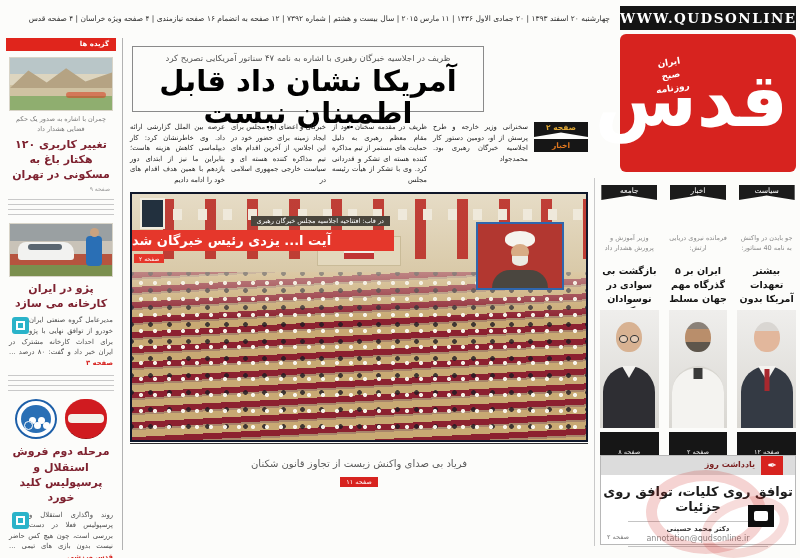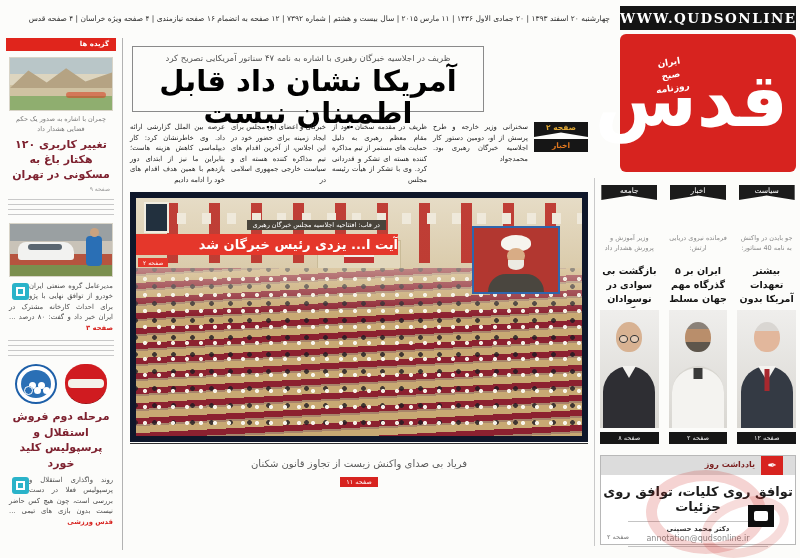--- a/index.html
+++ b/index.html
@@ -53,42 +53,42 @@
   .hbox { position:absolute; left:2px; top:6px; width:352px; height:66px; border:1px solid #8a8a8a; text-align:center; }
   .hbox .kicker { font-size:8.5px; color:#555; margin-top:6px; }
   .hbox .headline { font-size:29px; font-weight:bold; color:#000000; letter-spacing:-0.5px; line-height:1.1; margin-top:3px; }
   .lead { position:absolute; top:82px; left:0; right:0; height:66px; display:flex; gap:6px; }
   .lead-badge { flex:none; width:54px; }
   .badge-ribbon { display:block; height:15px; background:#161616; color:#e3aa35; font-size:7.5px; font-weight:bold; text-align:center; line-height:12px; clip-path:polygon(0 0,100% 0,100% 100%,50% 70%,0 100%); }
   .badge-sec { display:block; height:13px; background:#161616; color:#e07820; font-size:7.5px; font-weight:bold; text-align:center; line-height:13px; margin-top:2px; }
   .lead .col { flex:1; font-size:6.8px; color:#222; text-align:justify; line-height:1.55; }
 
   
-  .photo { position:absolute; top:152px; left:0; width:458px; height:250px; border:6px solid #0f172a; overflow:hidden; background:#d8c8a6; }
+  .photo { position:absolute; top:152px; left:0; width:458px; height:250px; border:2px solid #0f172a; overflow:hidden; background:#d8c8a6; }
   .wall { position:absolute; left:0; right:0; top:0; height:84px; background:linear-gradient(180deg,#e6dcc6,#d8c8a6); }
   .banners { position:absolute; left:0; right:0; top:5px; height:60px; background:repeating-linear-gradient(90deg,transparent 0 31px,rgba(186,41,35,.88) 31px 42px); }
   .prow { position:absolute; left:0; right:0; top:15px; height:11px; background:repeating-linear-gradient(90deg,transparent 0 16px,#efe9db 16px 25px); }
   .kh-frame { position:absolute; left:8px; top:4px; width:25px; height:31px; background:#22303e; border:2px solid #f0ece0; }
   .podium { position:absolute; left:50%; top:42px; transform:translateX(-50%); width:84px; height:30px; background:#e3d8bd; border:1px solid #c9bb98; }
   .podium::before { content:""; position:absolute; top:4px; left:50%; transform:translateX(-50%); width:30px; height:18px; background:linear-gradient(180deg,#2f7d3a 0 33%,#f2f0ea 33% 66%,#c03434 66%); }
   .seats { position:absolute; left:0; right:0; bottom:0; height:168px;
     background:
       linear-gradient(180deg, rgba(240,233,215,.5), rgba(240,233,215,0) 28%),
       radial-gradient(circle, rgba(250,248,240,.95) 0 1.7px, transparent 2.4px),
       radial-gradient(circle, rgba(30,26,34,.8) 0 2px, transparent 2.7px),
       repeating-linear-gradient(177deg, #8c2130 0 6px, #a8856b 6px 8px, #c8a973 8px 15px);
     background-size:auto, 14px 16px, 19px 17px, auto;
     background-position:0 0, 2px 3px, 9px 10px, 0 0; }
   .inset { position:absolute; right:22px; top:28px; width:88px; height:68px; border:2px solid #2f66ad; background:linear-gradient(180deg,#b23730 0 100%); }
   .inset .turban { position:absolute; top:7px; left:50%; transform:translateX(-50%); width:30px; height:16px; background:#f6f4ee; border-radius:50% 50% 40% 40%; }
   .inset .face { position:absolute; top:20px; left:50%; transform:translateX(-50%); width:18px; height:16px; background:#d8ac85; border-radius:50%; }
   .inset .beard { position:absolute; top:32px; left:50%; transform:translateX(-50%); width:16px; height:10px; background:#eceae2; border-radius:0 0 50% 50%; }
   .inset .robe { position:absolute; bottom:0; left:50%; transform:translateX(-50%); width:56px; height:18px; background:#4a463f; border-radius:20px 20px 0 0; }
   .frame-label { position:absolute; right:196px; top:22px; background:#4a453c; color:#fff; font-size:6.5px; padding:1px 6px; white-space:nowrap; }
-  .photo-banner { position:absolute; left:0; top:36px; width:262px; height:21px; background:#e5372b; color:#fff; font-weight:bold; font-size:13px; line-height:21px; text-align:right; }
+  .photo-banner { position:absolute; left:0; top:36px; width:262px; height:21px; background:#e5372b; color:#fff; font-weight:bold; font-size:13px; line-height:21px; text-align:left; }
   .banner-page { position:absolute; left:2px; top:60px; background:#e5372b; color:#fff; font-size:6px; padding:1px 5px; }
 
   
   .bottom { position:absolute; top:403px; left:0; right:0; border-top:1px solid #2e2e2e; text-align:center; }
   .bottom .kicker { font-size:10px; color:#5a5a5a; margin-top:14px; }
   .bottom .headline { font-size:26px; font-weight:bold; color:#101010; margin-top:4px; letter-spacing:-0.5px; }
   .bottom .page-tag { display:inline-block; background:#d7231f; color:#fff; font-size:6.5px; padding:1px 6px; margin-top:8px; }
 
   
   .rstrip { position:absolute; left:600px; top:175px; width:196px; height:272px; display:flex; gap:10px; }
@@ -104,21 +104,21 @@
   .p-biden .torso::before { content:""; position:absolute; top:0; left:50%; transform:translateX(-50%); border-left:9px solid transparent; border-right:9px solid transparent; border-top:15px solid #f3f2ef; }
   .p-biden .torso::after { content:""; position:absolute; top:3px; left:50%; transform:translateX(-50%); width:5px; height:22px; background:#a8282e; }
   .p-navy .head { background:linear-gradient(180deg,#8a8178 0 22%,#b98e6b 22% 66%,#5e564c 66%); }
   .p-navy .torso { background:#f4f3f0; border-top:2px solid #d8d6d0; }
   .p-navy .torso::after { content:""; position:absolute; top:0; left:50%; transform:translateX(-50%); width:9px; height:11px; background:#3a3a3a; }
   .p-min .head { background:#d8b292; }
   .p-min .head::before, .p-min .head::after { content:""; position:absolute; top:13px; width:7px; height:6px; border:1px solid #333; border-radius:50%; background:rgba(255,255,255,.35); }
   .p-min .head::before { left:3px; } .p-min .head::after { right:3px; }
   .p-min .torso { background:#2e2e33; }
   .p-min .torso::before { content:""; position:absolute; top:0; left:50%; transform:translateX(-50%); border-left:7px solid transparent; border-right:7px solid transparent; border-top:12px solid #f3f2ef; }
-  .plabel { margin-top:4px; background:#161616; color:#f0f0f0; font-size:6.5px; padding:2px 0; }
+  .plabel { margin-top:4px; background:#161616; color:#f0f0f0; font-size:6.5px; padding:16px 0; }
 
   
   .note { position:absolute; left:600px; top:455px; width:196px; height:90px; border:1px solid #b8b8b8; background:#fff; }
   .note-head { position:relative; height:19px; background:#dcdcdc; }
   .note-tab { position:absolute; right:12px; top:0; width:22px; height:19px; background:#d7231f; color:#fff; font-size:11px; text-align:center; line-height:19px; }
   .note-label { position:absolute; right:40px; top:4px; font-size:8px; font-weight:bold; color:#7a1f1f; }
   .note-title { margin-top:9px; text-align:center; font-size:13px; font-weight:bold; color:#1c1c1c; }
   .note-author { width:72%; margin:7px auto 0; text-align:center; font-size:7px; font-weight:bold; color:#333; border-top:1px solid #c4c4c4; padding-top:3px; }
   .note-email { width:72%; margin:1px auto 0; text-align:center; font-size:8px; color:#8a8a8a; direction:ltr; border-bottom:1px solid #c4c4c4; padding-bottom:3px; }
   .note-page { position:absolute; left:6px; bottom:3px; font-size:6.5px; color:#777; }
@@ -156,20 +156,21 @@
       <h3 class="sb-title">تغییر کاربری ۱۲۰ هکتار باغ به مسکونی در تهران</h3>
       <span class="sb-page">صفحه ۹</span>
       <div class="sb-sep"></div>
     </div>
 
     <div class="sb-item">
       <div class="sb-img img-car">
         <div class="car-body"></div>
         <div class="vendor"></div>
       </div>
+      <h3 class="sb-title">پژو در ایران کارخانه می سازد</h3>
       <p class="sb-body"><span class="quote-ic"></span><span>مدیرعامل گروه صنعتی ایران خودرو از توافق نهایی با پژو برای احداث کارخانه مشترک در ایران خبر داد و گفت: ۸۰ درصد ...</span> <span class="sb-tail">صفحه ۳</span></p>
       <div class="sb-sep"></div>
     </div>
 
     <div class="sb-item">
       <div class="logos">
         <div class="logo-red"></div>
         <div class="logo-blue"></div>
       </div>
       <h3 class="sb-title">مرحله دوم فروش استقلال و پرسپولیس کلید خورد</h3>

